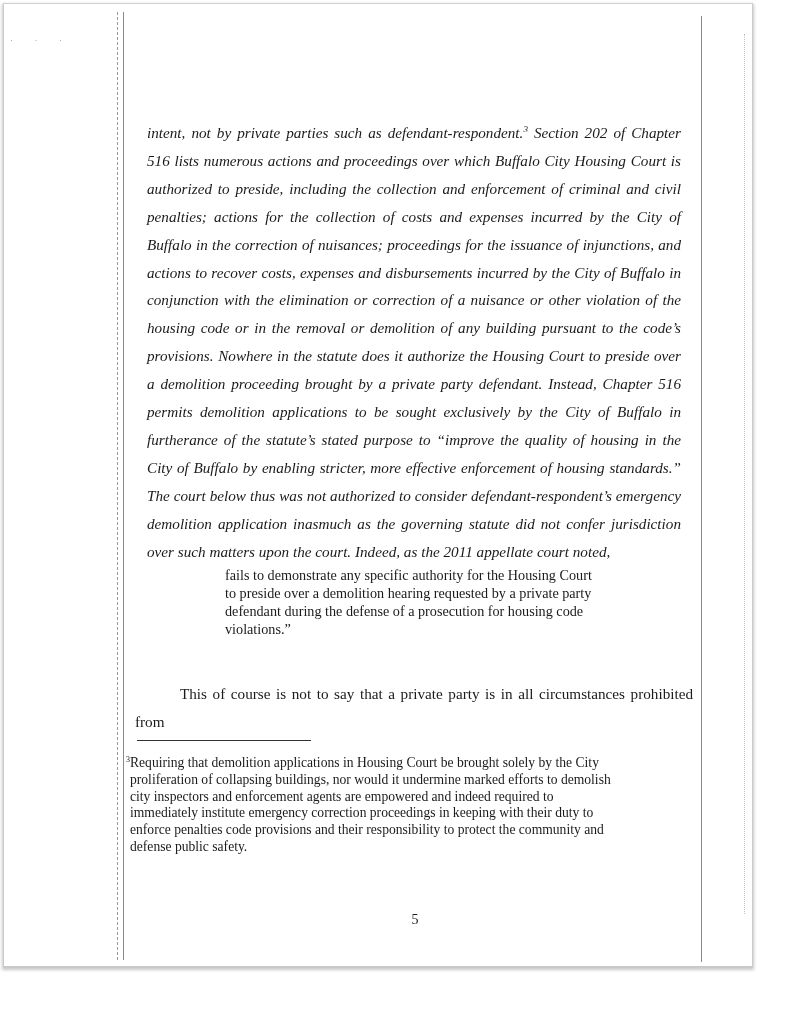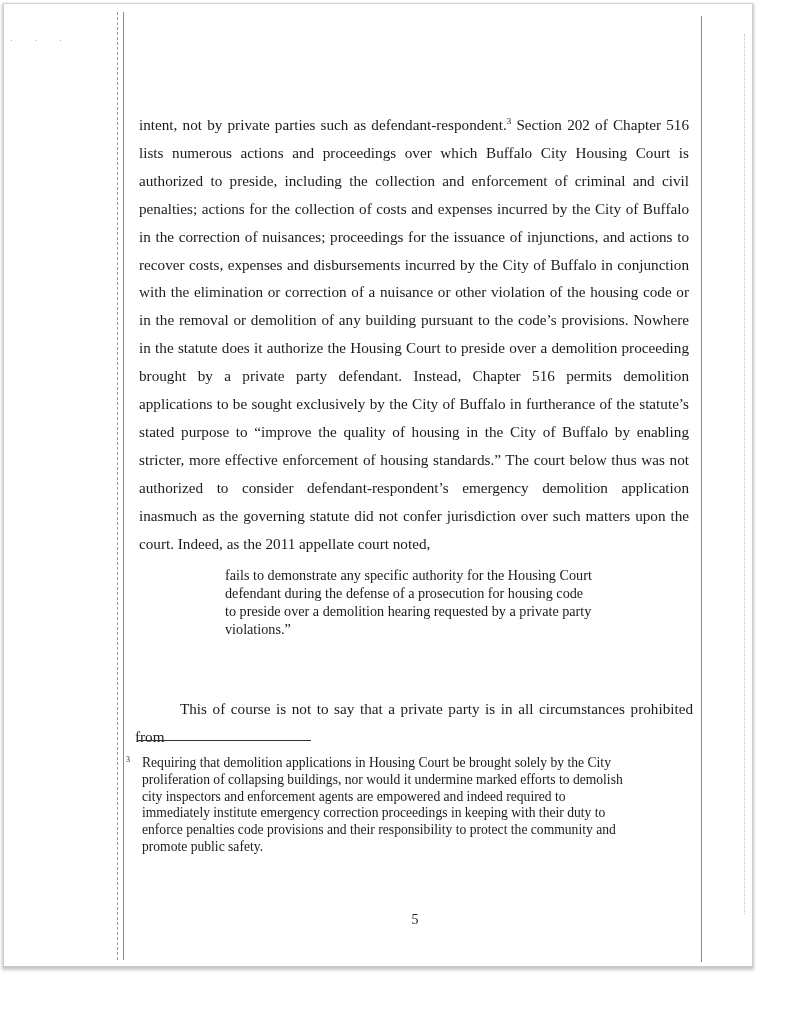--- a/index.html
+++ b/index.html
@@ -16,41 +16,41 @@
     .rule-left-a { left: 113px; top: 8px; height: 948px; border-left: 1px dashed #9a9a9a; }
     .rule-left-b { left: 119px; top: 8px; height: 948px; border-left: 1px solid #8a8a8a; }
     .rule-right { left: 697px; top: 12px; height: 946px; border-left: 1px solid #8a8a8a; }
     .rule-far-right { left: 740px; top: 30px; height: 880px; border-left: 1px dotted #c0c0c0; }
     .specks { position: absolute; left: 6px; top: 32px; font-size: 8px; color: #777; letter-spacing: 10px; }
 
     .body-text {
       position: absolute; left: 135px; top: 107px; width: 558px;
       font-size: 15.2px; line-height: 27.9px; text-align: justify;
     }
-    .body-text p { margin: 4px; }
+    .body-text p { margin: 12px; font-style: italic; }
     sup { font-size: 9px; line-height: 0; vertical-align: 6px; }
 
     .blockquote {
       position: absolute; left: 225px; top: 567px; width: 420px;
       font-size: 14.2px; line-height: 17.9px;
     }
     .para2 {
-      position: absolute; left: 135px; top: 695px; width: 558px;
+      position: absolute; left: 135px; top: 680px; width: 558px;
       font-size: 15.2px; line-height: 27.9px; text-align: justify; text-indent: 45px;
     }
     .footnote-rule {
       position: absolute; left: 137px; top: 740px; width: 174px; height: 0;
       border-top: 1.5px solid #333;
     }
     .footnote {
       position: absolute; left: 126px; top: 755px; width: 520px;
       font-size: 13.6px; line-height: 16.8px;
     }
     .footnote .fn-mark { position: absolute; left: 0; top: -3px; font-size: 8px; }
-    .footnote .fn-text { margin-left: 16px; }
+    .footnote .fn-text { margin-left: 4px; }
     .page-number {
       position: absolute; left: 400px; top: 912px; width: 30px; text-align: center;
       font-size: 14px;
     }
   </style>
 </head>
 <body>
 
 <div class="page">
   <div class="specks">· · ·</div>
@@ -59,34 +59,34 @@
   <div class="rule rule-right"></div>
   <div class="rule rule-far-right"></div>
 </div>
 
 <div class="body-text">
   <p><span>intent, not by private parties such as defendant-respondent.</span><sup>3</sup><span> Section 202 of Chapter 516 lists numerous actions and proceedings over which Buffalo City Housing Court is authorized to preside, including the collection and enforcement of criminal and civil penalties; actions for the collection of costs and expenses incurred by the City of Buffalo in the correction of nuisances; proceedings for the issuance of injunctions, and actions to recover costs, expenses and disbursements incurred by the City of Buffalo in conjunction with the elimination or correction of a nuisance or other violation of the housing code or in the removal or demolition of any building pursuant to the code’s provisions.  Nowhere in the statute does it authorize the Housing Court to preside over a demolition proceeding brought by a private party defendant.  Instead, Chapter 516 permits demolition applications to be sought exclusively by the City of Buffalo in furtherance of the statute’s stated purpose to “improve the quality of housing in the City of Buffalo by enabling stricter, more effective enforcement of housing standards.”  The court below thus was not authorized to consider defendant-respondent’s emergency demolition application inasmuch as the governing statute did not confer jurisdiction over such matters upon the court.  Indeed, as the 2011 appellate court noted,</span></p>
 </div>
 
 <div class="blockquote">
   <div>fails to demonstrate any specific authority for the Housing Court</div>
+  <div>to preside over a demolition hearing requested by a private party</div>
   <div>defendant during the defense of a prosecution for housing code</div>
-  <div>to preside over a demolition hearing requested by a private party</div>
   <div>violations.”</div>
 </div>
 
 <div class="para2">This of course is not to say that a private party is in all circumstances prohibited from</div>
 
 <div class="footnote-rule"></div>
 
 <div class="footnote">
   <span class="fn-mark">3</span>
   <div class="fn-text">
     <div>Requiring that demolition applications in Housing Court be brought solely by the City</div>
     <div>proliferation of collapsing buildings, nor would it undermine marked efforts to demolish</div>
     <div>city inspectors and enforcement agents are empowered and indeed required to</div>
     <div>immediately institute emergency correction proceedings in keeping with their duty to</div>
     <div>enforce penalties code provisions and their responsibility to protect the community and</div>
-    <div>promote public safety.</div>
+    <div>defense public safety.</div>
   </div>
 </div>
 
 <div class="page-number">5</div>
 
 </body></html>

